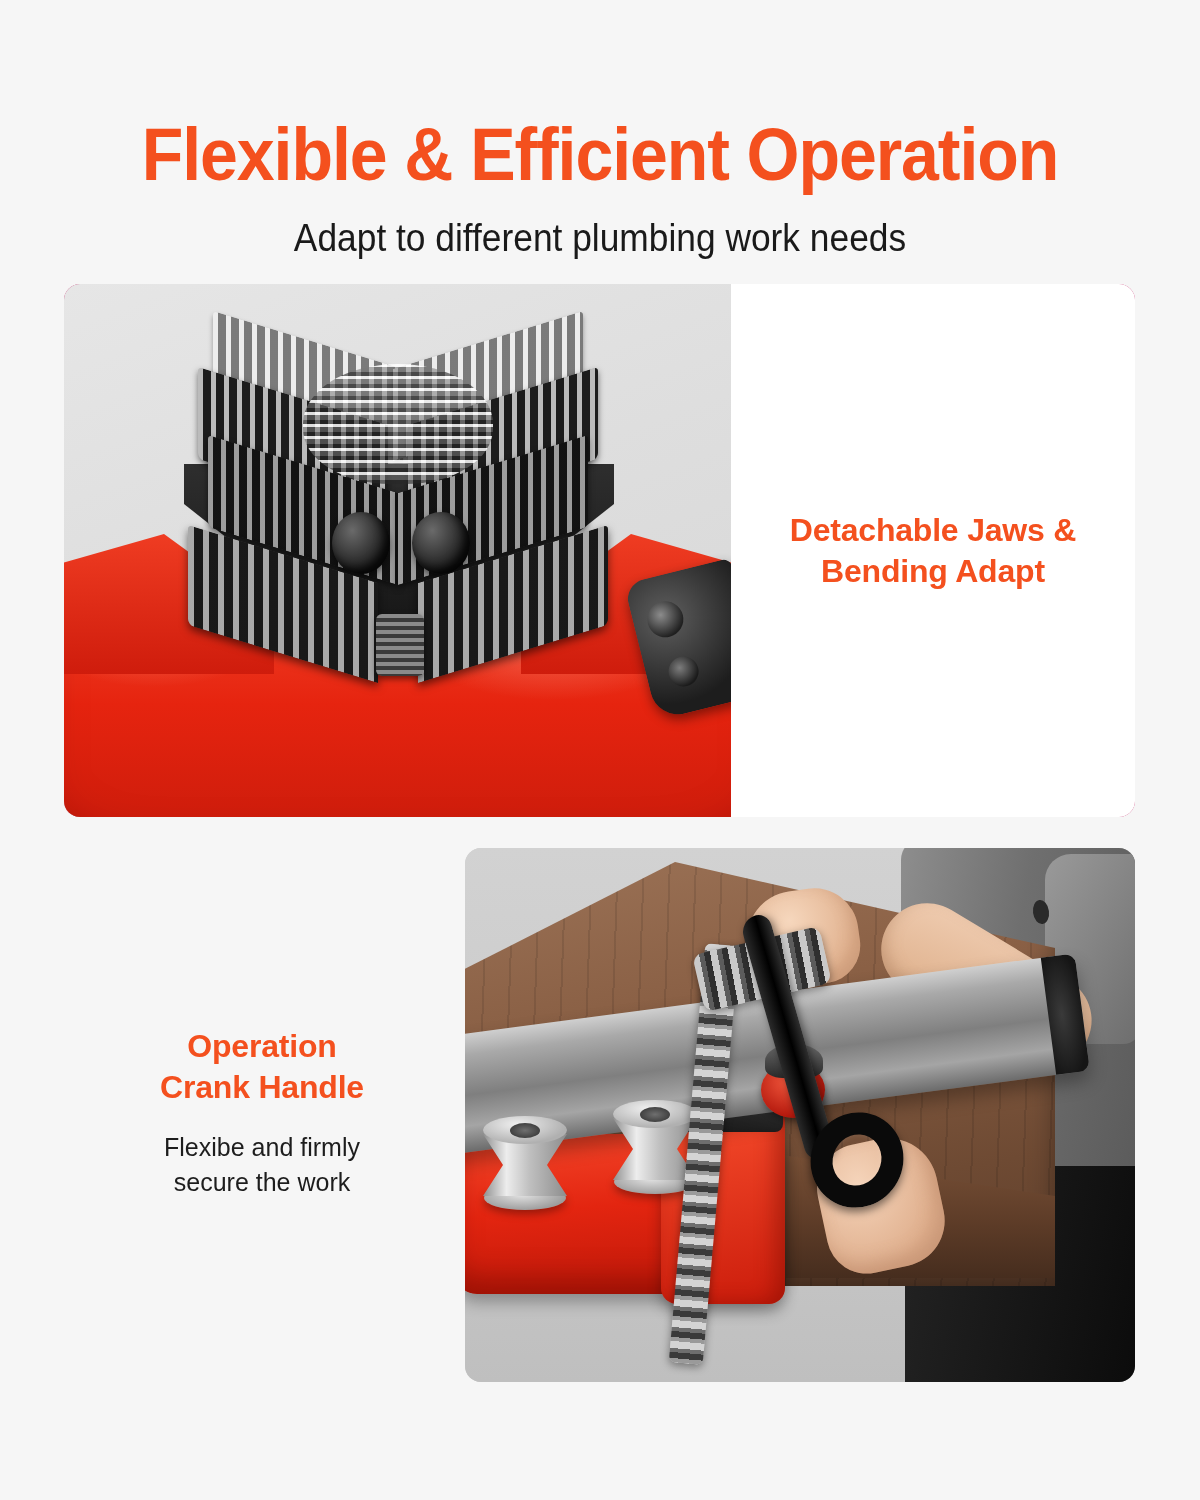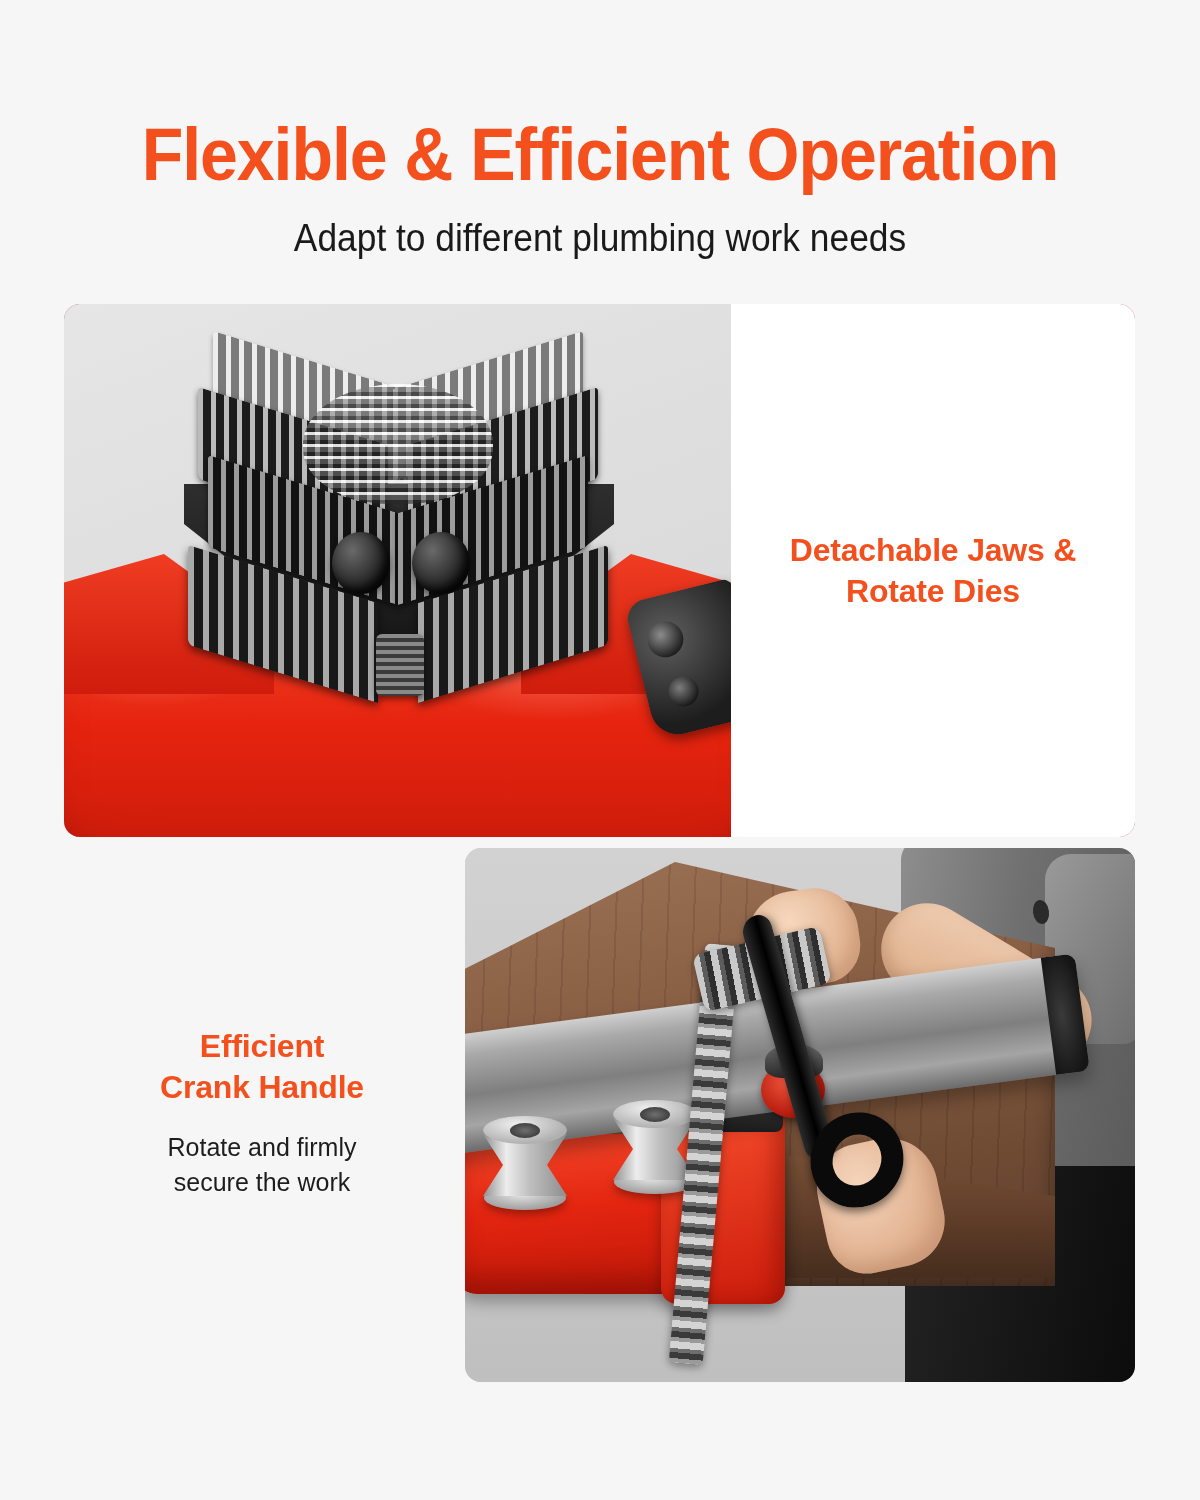--- a/index.html
+++ b/index.html
@@ -33,21 +33,21 @@
     color:#1a1a1a;
     line-height:1.2;
     margin-top:24px;
     transform:scaleX(0.93);
     white-space:nowrap;
   }
 
   
   .card-top {
     position:absolute;
-    left:64px; top:304px;
+    left:64px; top:284px;
     width:1071px; height:533px;
     background:#be185d;
     border-radius:16px;
     overflow:hidden;
     display:flex;
   }
 
   .photo-top {
     position:relative;
     width:667px; height:533px;
@@ -483,21 +483,21 @@
           <div class="wing r"></div>
       </div>
       <div class="screw"></div>
 
       <div class="chain-assembly"></div>
     </div>
 
     <div class="text-top">
       <div class="feature-heading">
         <span>Detachable Jaws &amp;</span><br>
-        <span>Rotate Dies</span>
+        <span>Bending Adapt</span>
       </div>
     </div>
   </div>
 
   <div class="card-bottom">
 
     <div class="wall"></div>
 
     <div class="torso"></div>
     <div class="sleeve"></div>
@@ -534,22 +534,22 @@
     <div class="crank-collar"></div>
     <div class="crank">
       <div class="arm"></div>
       <div class="loop"></div>
     </div>
     <div class="hand-upper"></div>
   </div>
 
   <div class="text-bottom">
     <div class="feature-heading">
-      <span>Efficient</span><br>
+      <span>Operation</span><br>
       <span>Crank Handle</span>
     </div>
     <div class="feature-body">
-      <span>Rotate and firmly</span><br>
+      <span>Flexibe and firmly</span><br>
       <span>secure the work</span>
     </div>
   </div>
 
 </div>
 
 </body></html>

